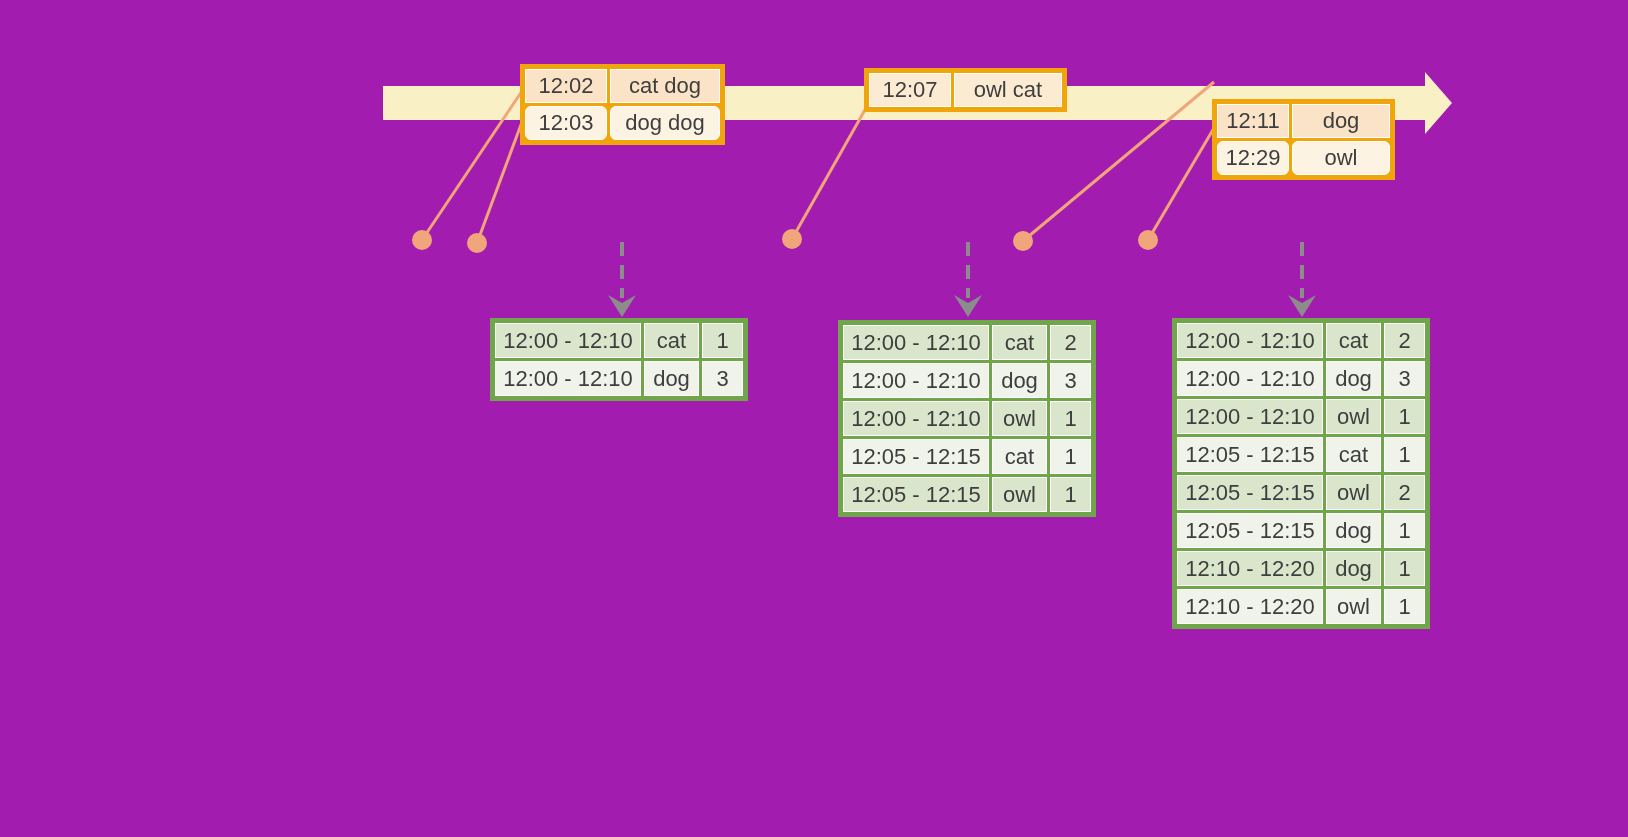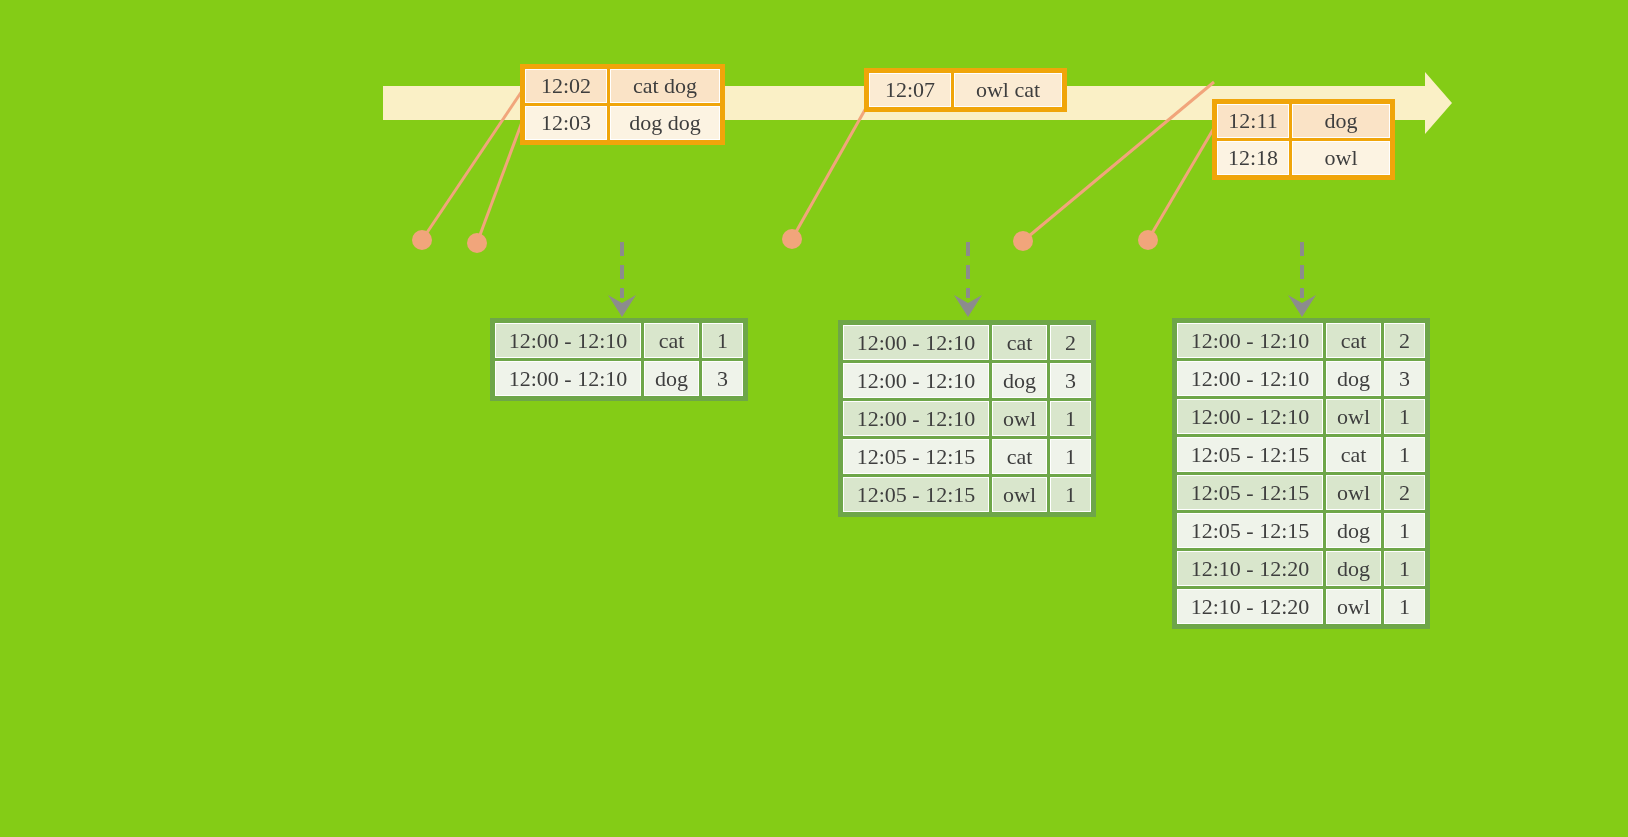--- a/index.html
+++ b/index.html
@@ -1,21 +1,21 @@
 <!DOCTYPE html>
 <html><head>
 <meta charset="utf-8">
 <style>
   html,body{margin:0;padding:0;background:#000;}
   #canvas{
     position:relative;
     width:1628px;height:837px;
-    background:#84cc16;
+    background:#a21caf;
     overflow:hidden;
-    font-family:Liberation Serif, serif;
+    font-family:Liberation Sans, sans-serif;
   }
   #wires{position:absolute;left:0;top:0;z-index:0;}
 
   table{
     position:absolute;
     z-index:1;
     border-collapse:separate;
     border-spacing:3px;
     table-layout:fixed;
   }
@@ -30,21 +30,21 @@
     white-space:nowrap;
   }
 
   
   .event-table{
     background:#F0A50A;
     border:2px solid #F0A50A;
   }
   .event-table td{height:32px;}
   .ev-dark td{background:#FAE3C6;}
-  .ev-light td{background:#FCF3E2;}
+  .ev-light td{background:#FCF3E2;border-radius:6px;}
   .ev-mid td{background:#FBEBD3;}
 
   
   .result-table{
     background:#6EA649;
     border:2px solid #6EA649;
   }
   .result-table td{height:33px;text-align:center;}
   .res-dark td{background:#D9E6CC;}
   .res-light td{background:#EFF3EA;}
@@ -120,21 +120,21 @@
     <colgroup>
         <col style="width:72px">
         <col style="width:98px">
       </colgroup>
     <tbody>
         <tr class="ev-dark">
       <td>12:11</td>
       <td>dog</td>
     </tr>
     <tr class="ev-light">
-      <td>12:18</td>
+      <td>12:29</td>
       <td>owl</td>
     </tr>
   </tbody>
     </table>
 
   <table class="result-table" style="left:490px;top:318px;">
     <colgroup>
         <col style="width:146px">
         <col style="width:55px">
         <col style="width:41px">

